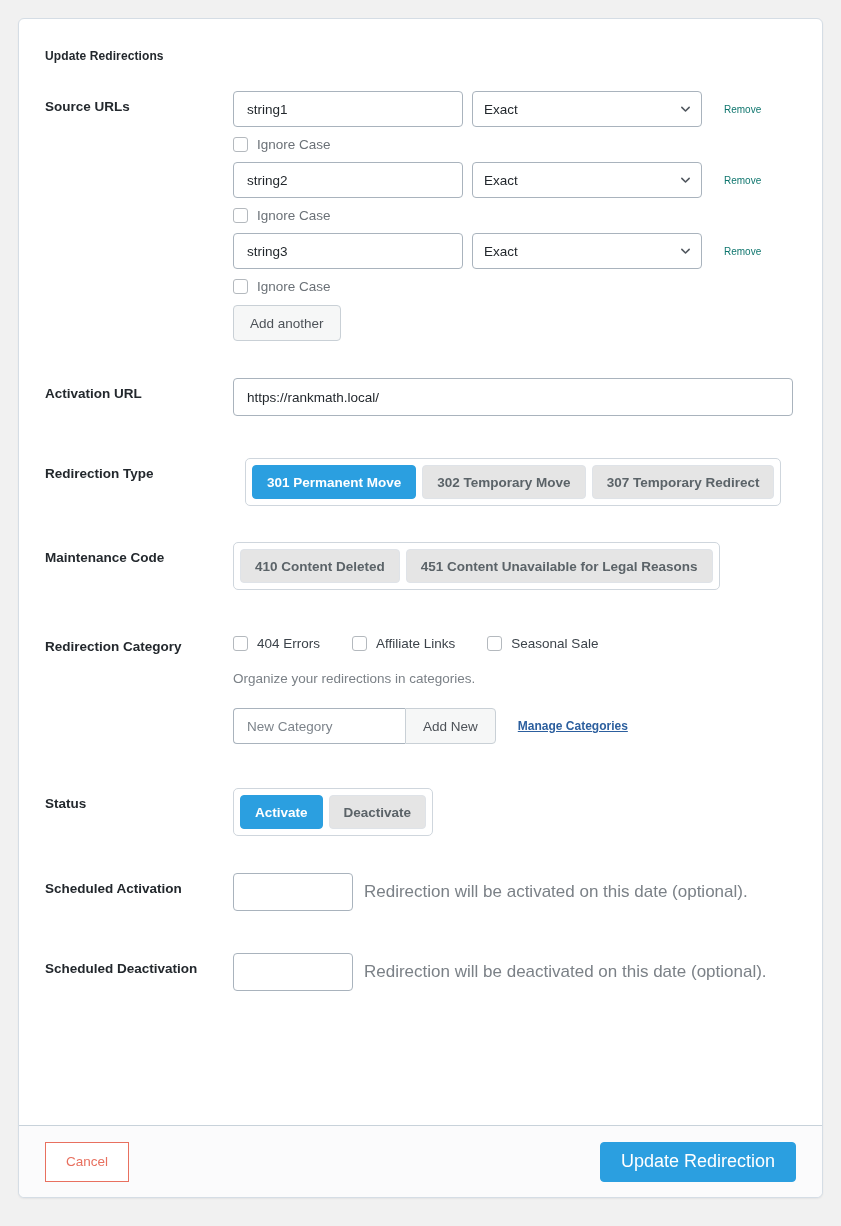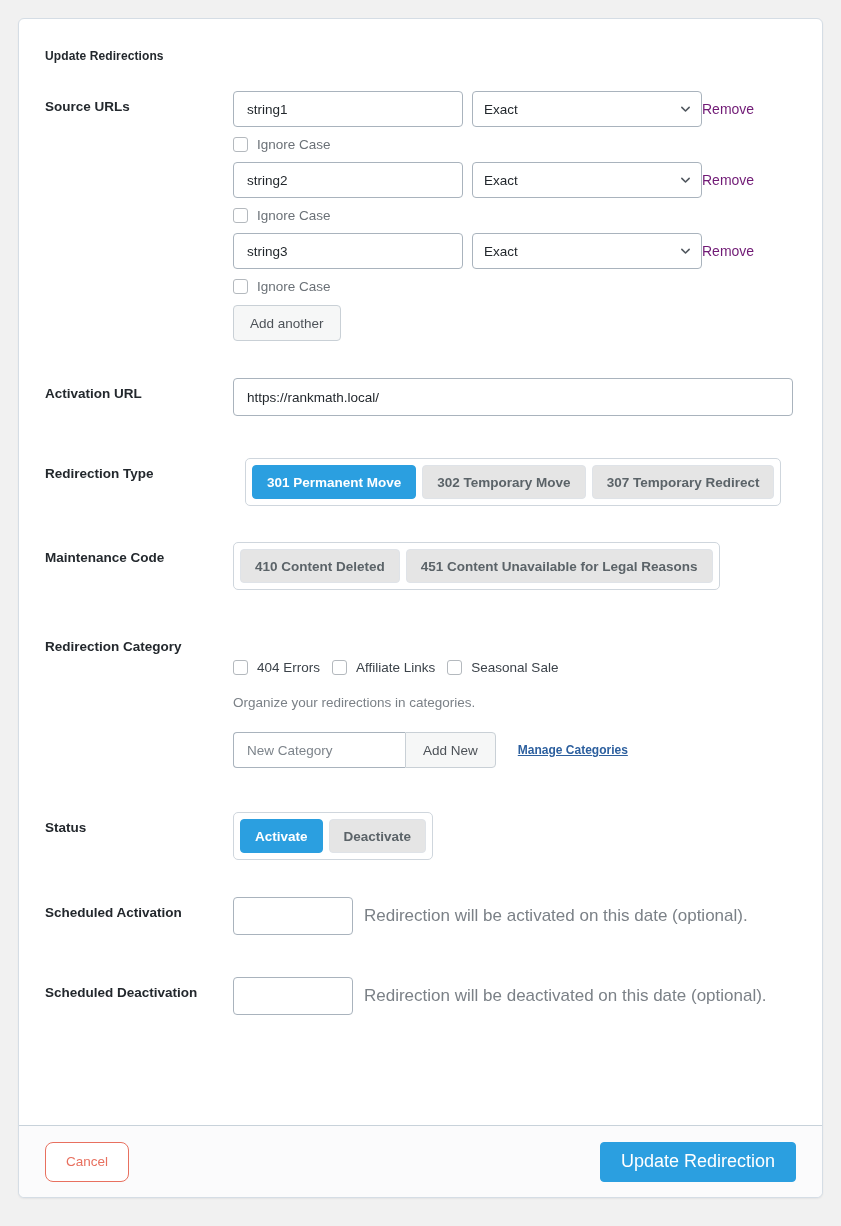--- a/index.html
+++ b/index.html
@@ -111,22 +111,23 @@
     position: absolute;
     right: 11px;
     top: 50%;
     transform: translateY(-50%);
     pointer-events: none;
     width: 11px;
     height: 11px;
     display: block;
   }
   .remove-link {
-    color: #701a75;
-    font-size: 14px;
+    margin-left: 22px;
+    color: #0f766e;
+    font-size: 10px;
     text-decoration: none;
     cursor: pointer;
     white-space: nowrap;
   }
 
   
   .cb-line {
     display: flex;
     align-items: center;
     gap: 9px;
@@ -193,23 +194,22 @@
     background: #2b9fe0;
     border-color: #2b9fe0;
     color: #ffffff;
     font-weight: bold;
   }
 
   
   .cat-list {
     display: flex;
     align-items: flex-end;
-    gap: 12px;
+    gap: 32px;
     padding-top: 8px;
-    margin-top: 24px;
   }
   .help-text {
     font-size: 13.5px;
     color: #7b8187;
     margin-top: 20px;
   }
   .cat-add {
     display: flex;
     align-items: center;
     margin-top: 22px;
@@ -259,21 +259,21 @@
     border-radius: 0 0 6px 6px;
     display: flex;
     align-items: center;
     justify-content: space-between;
     padding: 0 26px;
   }
   .btn-cancel {
     height: 40px;
     padding: 0 20px;
     border: 1px solid #e8705f;
-    border-radius: 8px;
+    border-radius: 0;
     background: #fff;
     color: #e8705f;
     font-family: "Liberation Sans", sans-serif;
     font-size: 13.5px;
     cursor: pointer;
   }
   .btn-primary {
     height: 40px;
     padding: 0 20px;
     border: 1px solid #2b9fe0;

